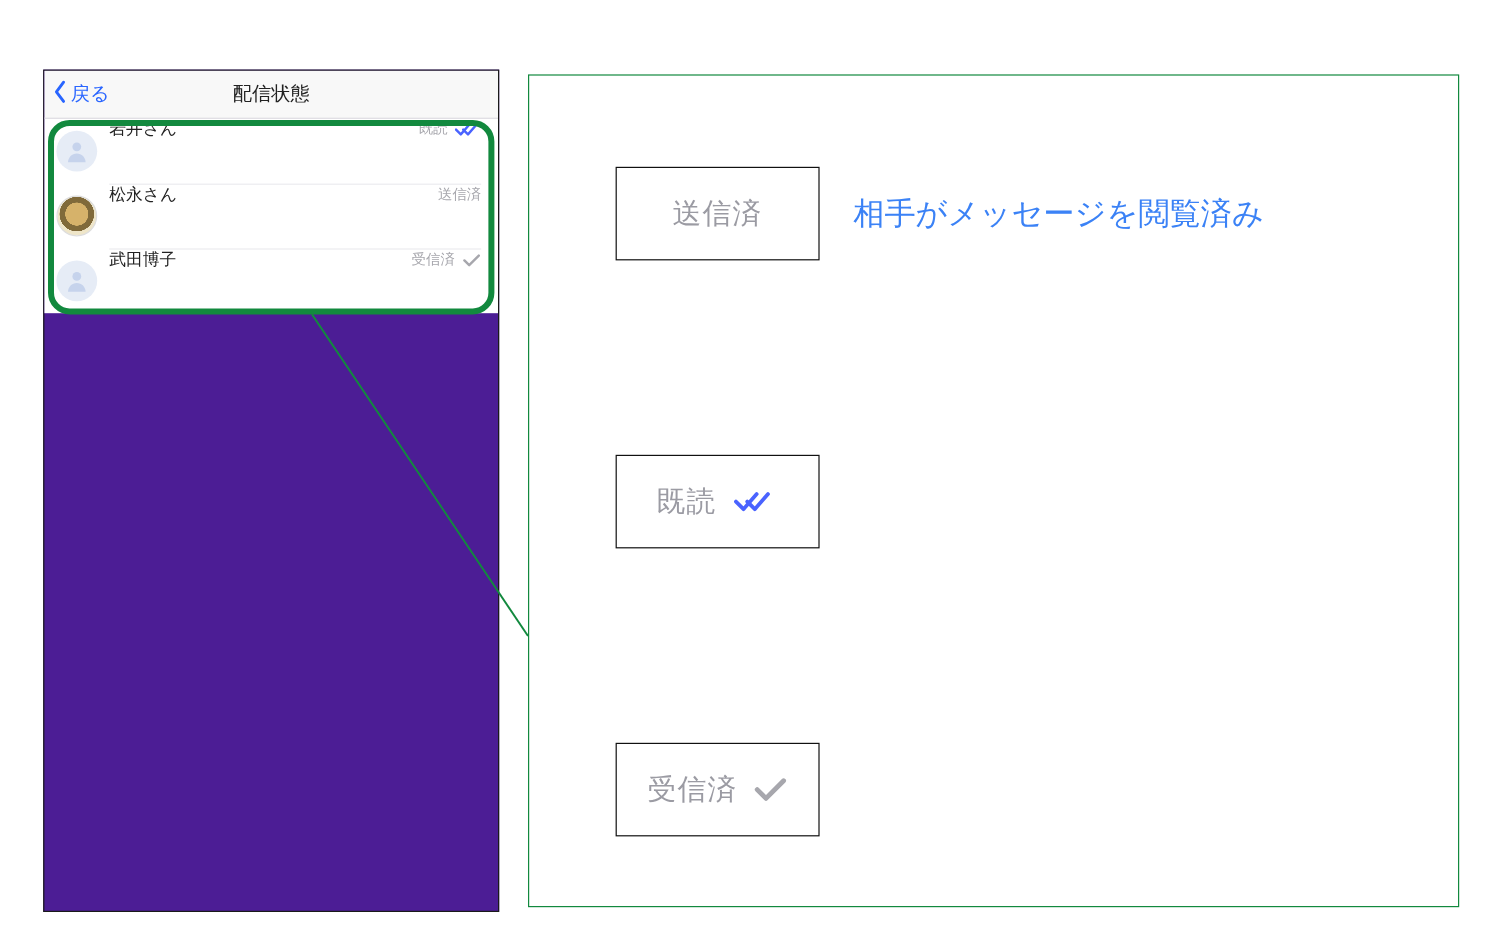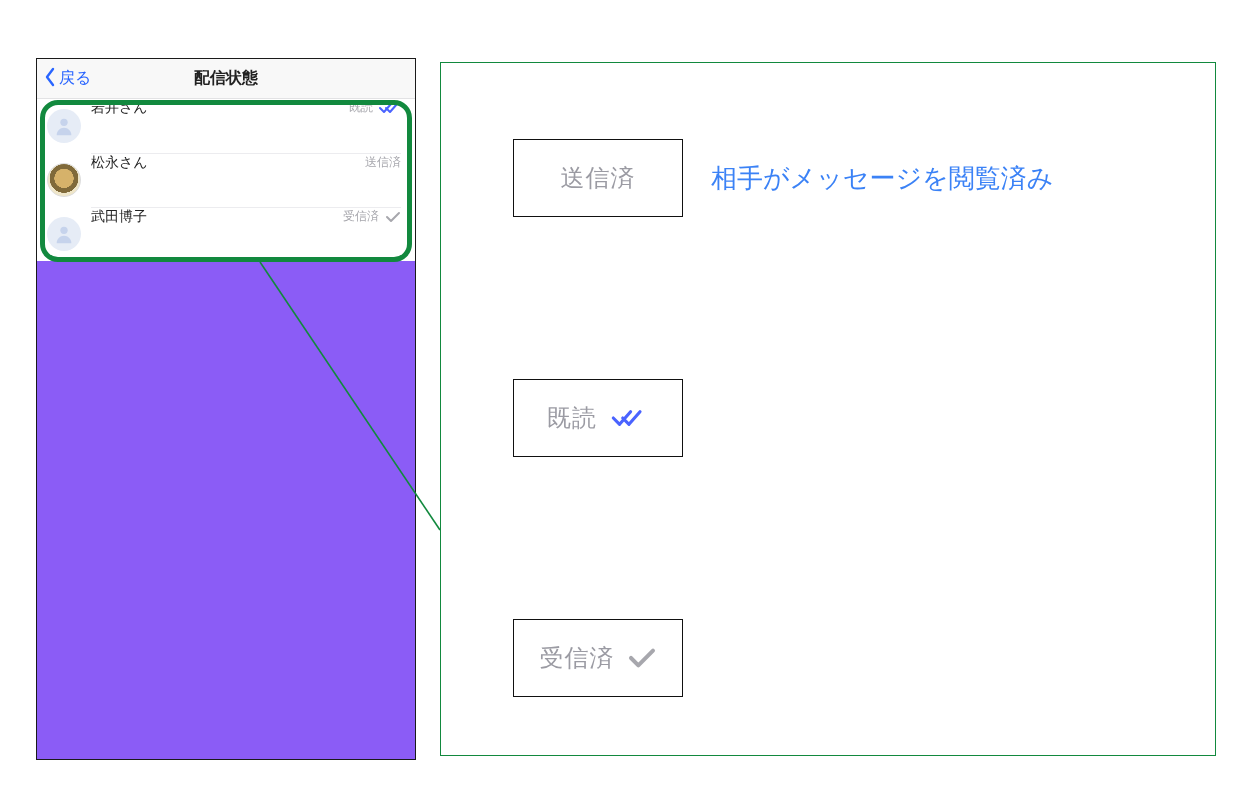--- a/index.html
+++ b/index.html
@@ -17,21 +17,21 @@
   }
 
   
   .phone {
     position: absolute;
     left: 36px;
     top: 58px;
     width: 380px;
     height: 702px;
     border: 1.5px solid #1a1a1a;
-    background: #8b5cf6;
+    background: #4c1d95;
     display: flex;
     flex-direction: column;
   }
   .nav {
     height: 40px;
     background: #f8f8f8;
     border-bottom: 1px solid #e2e2e4;
     display: flex;
     align-items: center;
     position: relative;
@@ -45,21 +45,20 @@
     align-items: center;
     color: #2965ff;
     font-size: 16px;
     gap: 2px;
   }
   .back svg { width: 14px; height: 20px; }
   .nav-title {
     margin: 0 auto;
     font-size: 16px;
     color: #222;
-    font-weight: bold;
   }
   .list {
     background: #ffffff;
   }
   .row {
     height: 54px;
     display: flex;
     align-items: center;
     padding: 0 14px 0 10px;
     gap: 10px;

